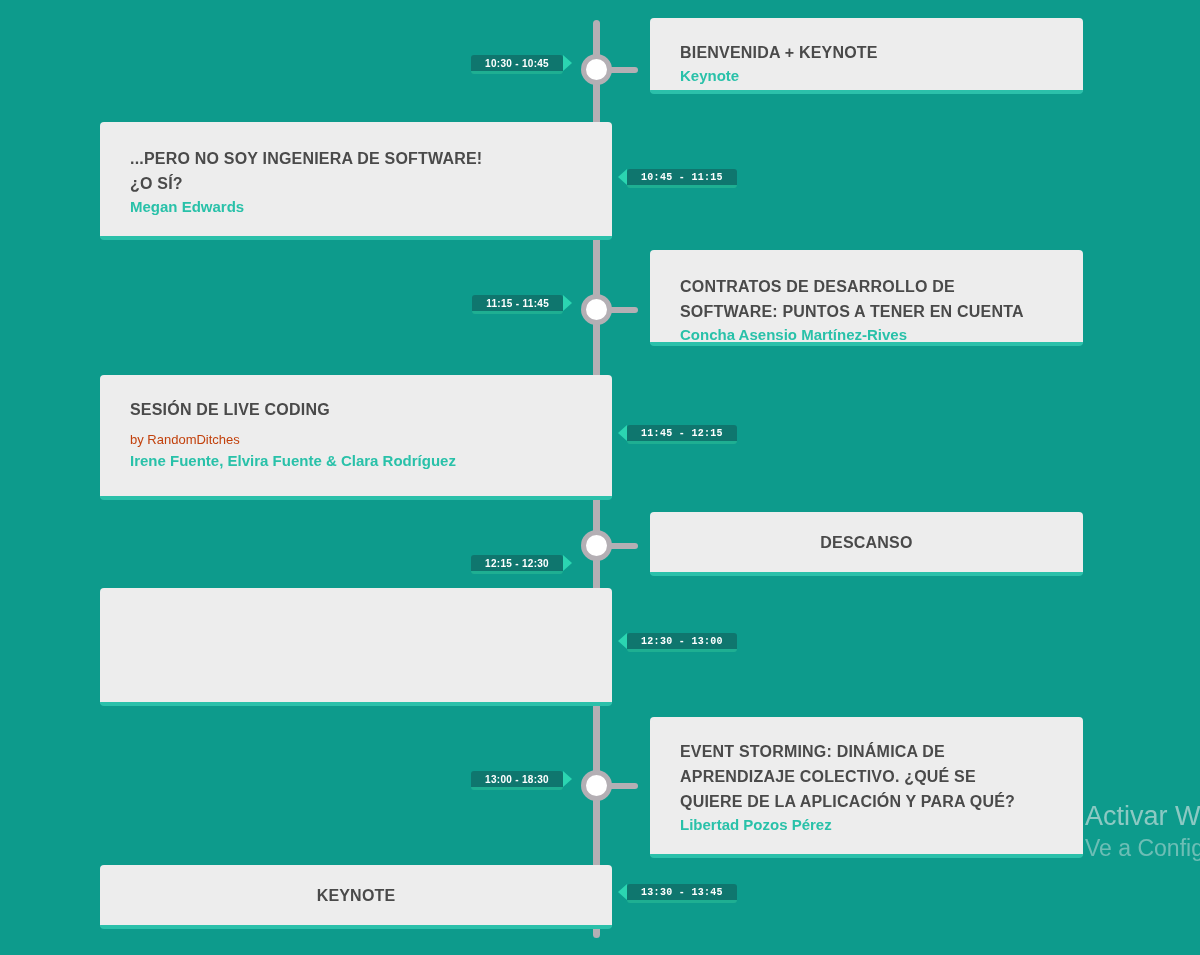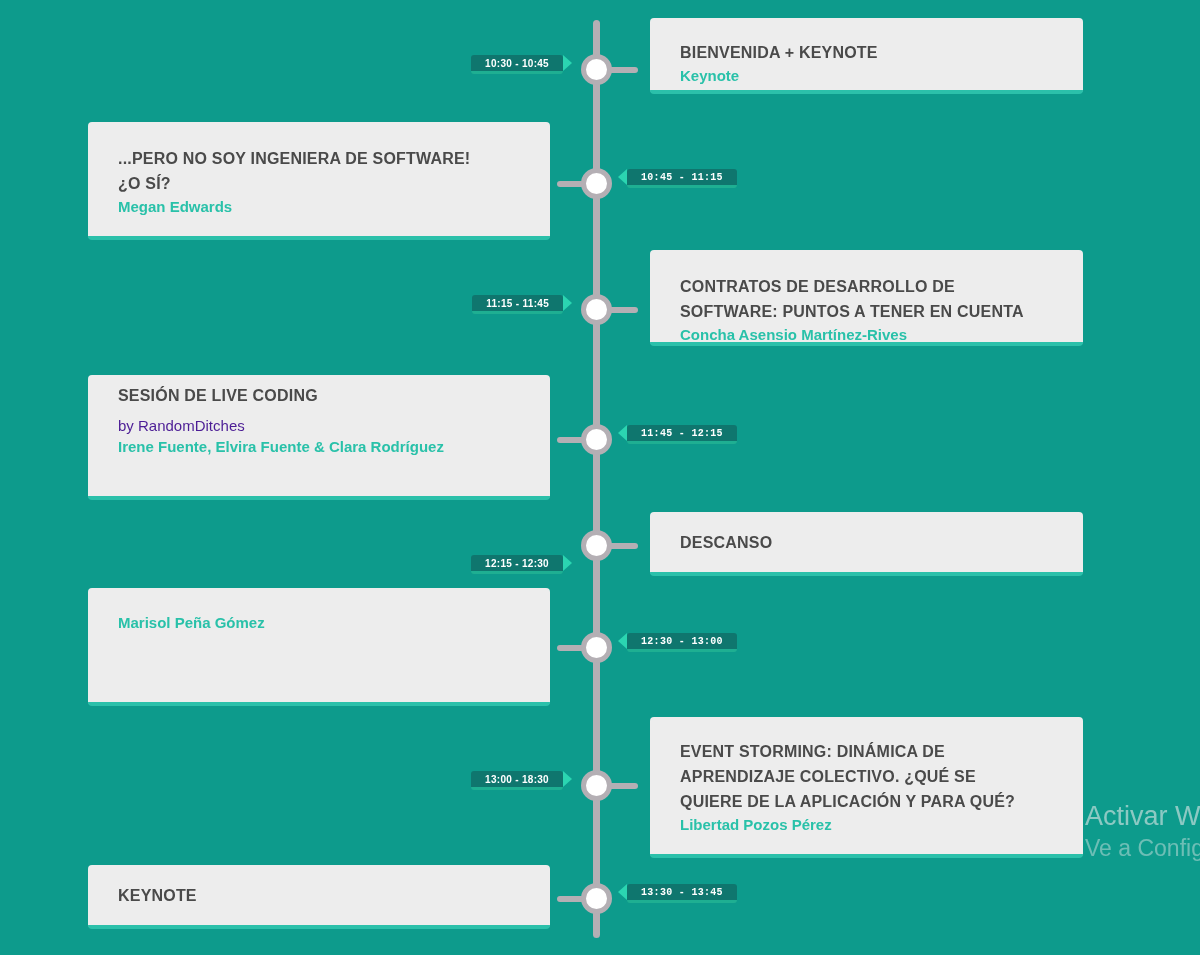--- a/index.html
+++ b/index.html
@@ -41,28 +41,28 @@
     content:""; position:absolute; left:-9px; top:50%; transform:translateY(-50%);
     border-top:8px solid transparent; border-bottom:8px solid transparent;
     border-right:9px solid #2BD5B1;
   }
   
   .card {
     position:absolute; box-sizing:border-box; z-index:3;
     background:#EDEDED; border-radius:4px; border-bottom:4px solid #2BC0AA;
     padding:24px 30px;
   }
-  .c-left  { left:88px; width:462px; }
+  .c-left  { left:100px; width:512px; }
   .c-right { left:650px; width:433px; }
-  .c-single { display:flex; align-items:center; padding-top:0; padding-bottom:0; }
+  .c-single { display:flex; align-items:center; padding-top:0; padding-bottom:0;justify-content:center; }
   .card-title {
     font-size:16px; font-weight:bold; color:#4A4A4A; line-height:25px;
     letter-spacing:.2px; white-space:pre-line;
   }
-  .card-subtitle { margin-top:7px; font-size:15px; color:#4c1d95; line-height:21px; }
+  .card-subtitle { margin-top:7px; font-size:13px; color:#c2410c; line-height:21px; }
   .card-speaker {
     font-size:15px; font-weight:bold; color:#29C1A9; line-height:21px;
     cursor:pointer;
   }
   
   .wm1 {
     position:absolute; left:1085px; top:801px; z-index:2;
     font-size:27px; color:rgba(232,235,235,0.58); white-space:nowrap;
   }
   .wm2 {
@@ -117,21 +117,21 @@
       <div class="card-speaker">Concha Asensio Martínez-Rives</div>
     </div>
   </div>
 
   <div class="event">
     <div class="node" style="top:424px"></div>
     <div class="connector con-left" style="top:437px"></div>
     <div class="badge b-right" style="top:425px">
       <span>11:45 - 12:15</span>
     </div>
-    <div class="card c-left" style="top:375px;height:125px;padding-top:8px">
+    <div class="card c-left" style="top:375px;height:125px;padding-top:22px">
       <div class="card-title">SESIÓN DE LIVE CODING</div>
       <div class="card-subtitle">by RandomDitches</div>
       <div class="card-speaker">Irene Fuente, Elvira Fuente &amp; Clara Rodríguez</div>
     </div>
   </div>
 
   <div class="event">
     <div class="node" style="top:530px"></div>
     <div class="connector con-right" style="top:543px"></div>
     <div class="badge b-left" style="top:555px">
@@ -142,21 +142,20 @@
     </div>
   </div>
 
   <div class="event">
     <div class="node" style="top:632px"></div>
     <div class="connector con-left" style="top:645px"></div>
     <div class="badge b-right" style="top:633px">
       <span>12:30 - 13:00</span>
     </div>
     <div class="card c-left" style="top:588px;height:118px">
-      <div class="card-speaker">Marisol Peña Gómez</div>
     </div>
   </div>
 
   <div class="event">
     <div class="node" style="top:770px"></div>
     <div class="connector con-right" style="top:783px"></div>
     <div class="badge b-left" style="top:771px">
       <span>13:00 - 18:30</span>
     </div>
     <div class="card c-right" style="top:717px;height:141px;padding-top:22px">

